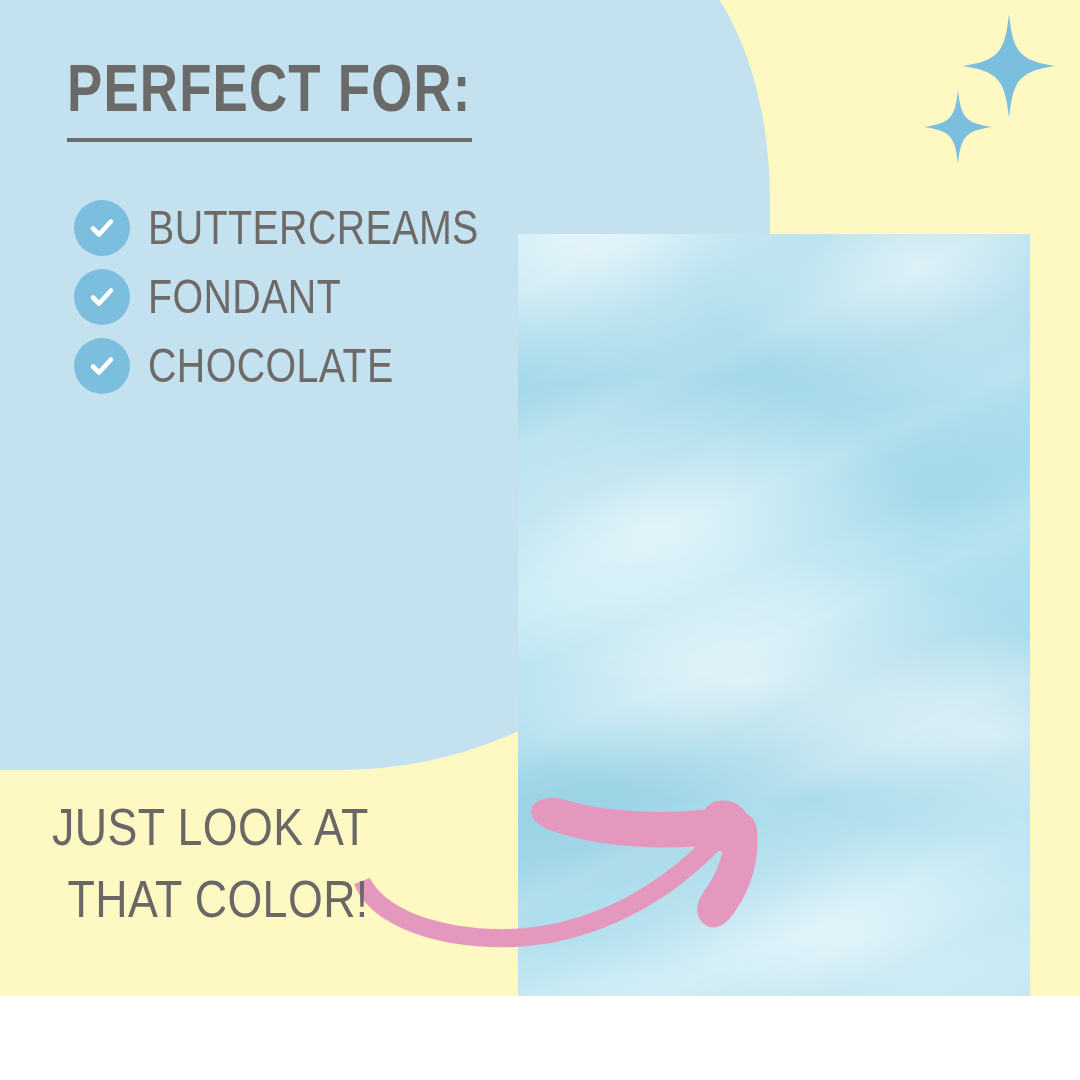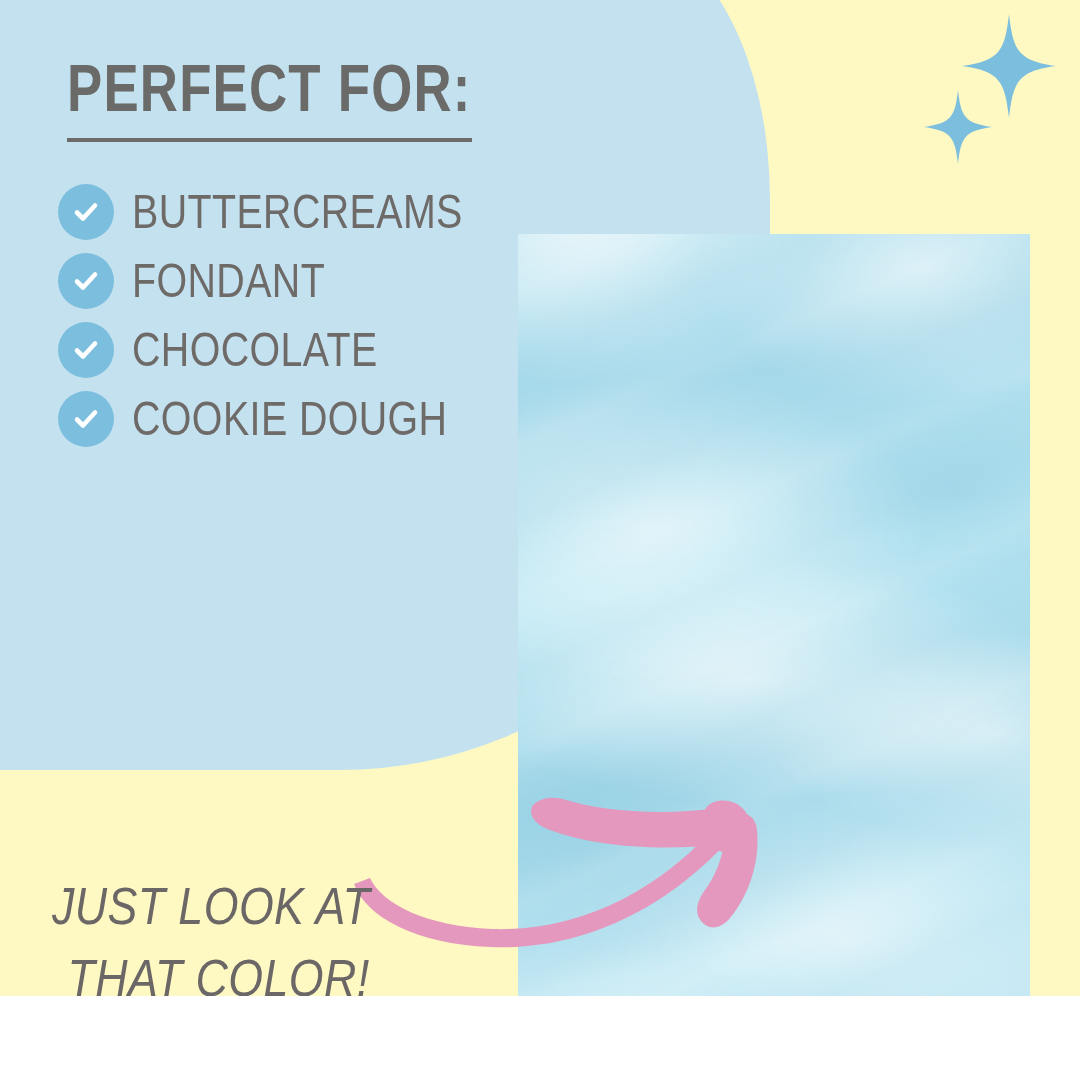--- a/index.html
+++ b/index.html
@@ -66,21 +66,21 @@
     width: 405px;
     height: 4px;
     background: #6b6b69;
   }
 
   
   .checklist {
     position: absolute;
     left: 58px;
     top: 184px;
-    margin: 0;
+    margin: 16px;
     padding: 0;
     list-style: none;
   }
   .check-row {
     display: flex;
     align-items: center;
     height: 56px;
     margin-bottom: 13px;
   }
   .check-circle {
@@ -153,23 +153,22 @@
     top: 786px;
     width: 450px;
     height: 190px;
     pointer-events: none;
   }
 
   
   .caption {
     position: absolute;
     left: 52px;
-    top: 870px;
+    top: 791px;
     width: 340px;
-    font-style: italic;
   }
   .caption-line {
     font-family: "Liberation Sans Narrow", "Liberation Sans", sans-serif;
     font-weight: 400;
     font-size: 52px;
     line-height: 72px;
     letter-spacing: 0.5px;
     color: #6b6766;
     white-space: nowrap;
     transform: scaleX(0.86);
@@ -214,28 +213,20 @@
       <span class="check-label">FONDANT</span>
     </li>
     <li class="check-row">
       <span class="check-circle">
         <svg width="30" height="30" viewBox="0 0 30 30">
             <path d="M6 15.5 L12 21.5 L24 8.5" fill="none" stroke="#ffffff" stroke-width="4.6" stroke-linecap="round" stroke-linejoin="round"></path>
           </svg>
       </span>
       <span class="check-label">CHOCOLATE</span>
     </li>
-    <li class="check-row">
-      <span class="check-circle">
-        <svg width="30" height="30" viewBox="0 0 30 30">
-            <path d="M6 15.5 L12 21.5 L24 8.5" fill="none" stroke="#ffffff" stroke-width="4.6" stroke-linecap="round" stroke-linejoin="round"></path>
-          </svg>
-      </span>
-      <span class="check-label">COOKIE DOUGH</span>
-    </li>
   </ul>
 
   <div class="photo">
     <div class="photo-texture"></div>
     <div class="photo-swirl"></div>
   </div>
 
   <div class="arrow">
     <svg width="450" height="190" viewBox="0 0 450 190">
       <path d="M24 98 C36 131 86 158 160 161 C252 165 340 122 404 48

